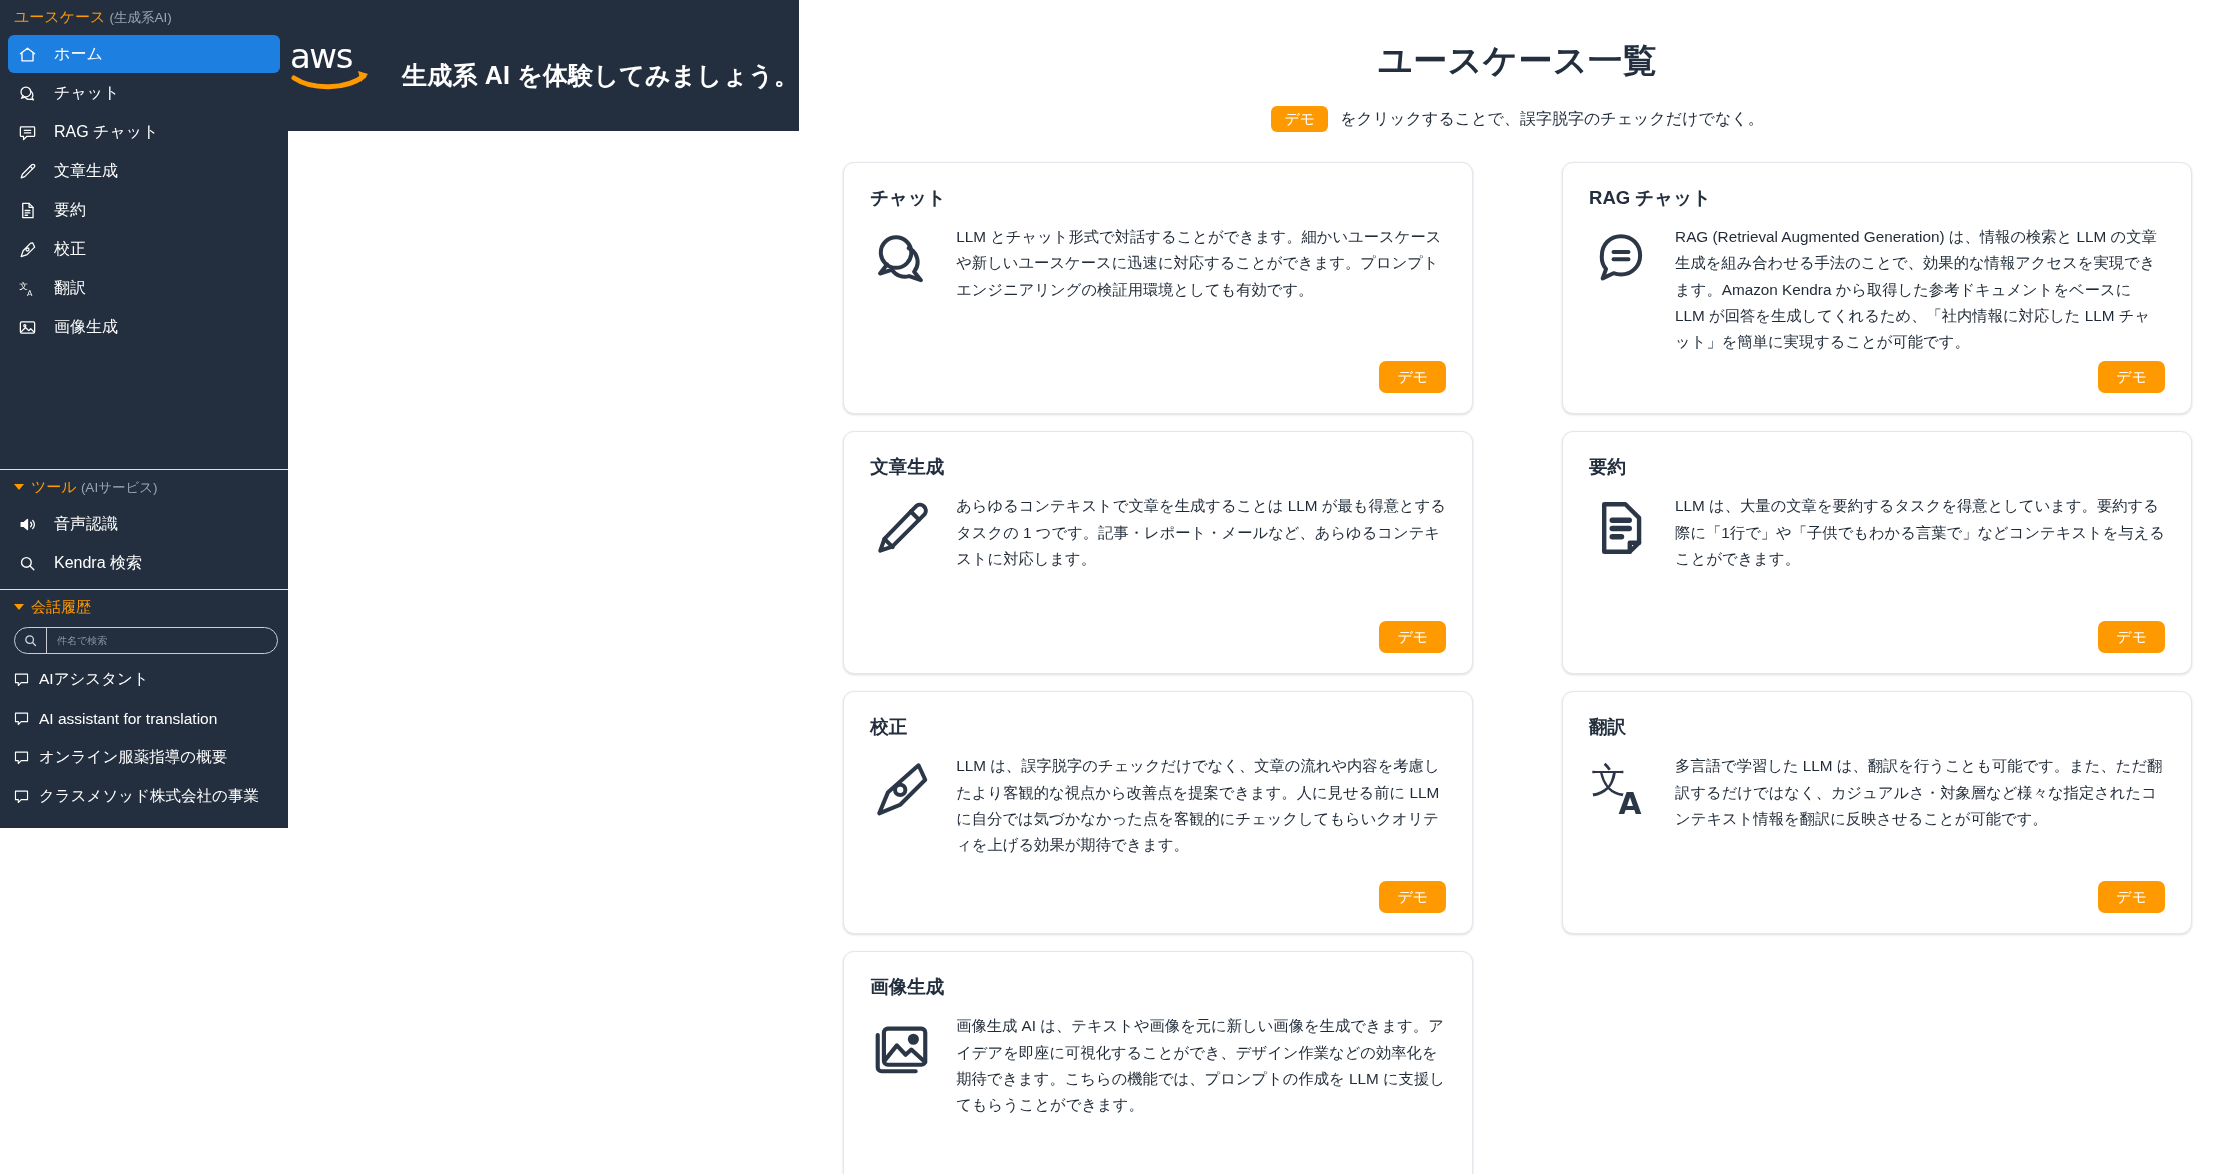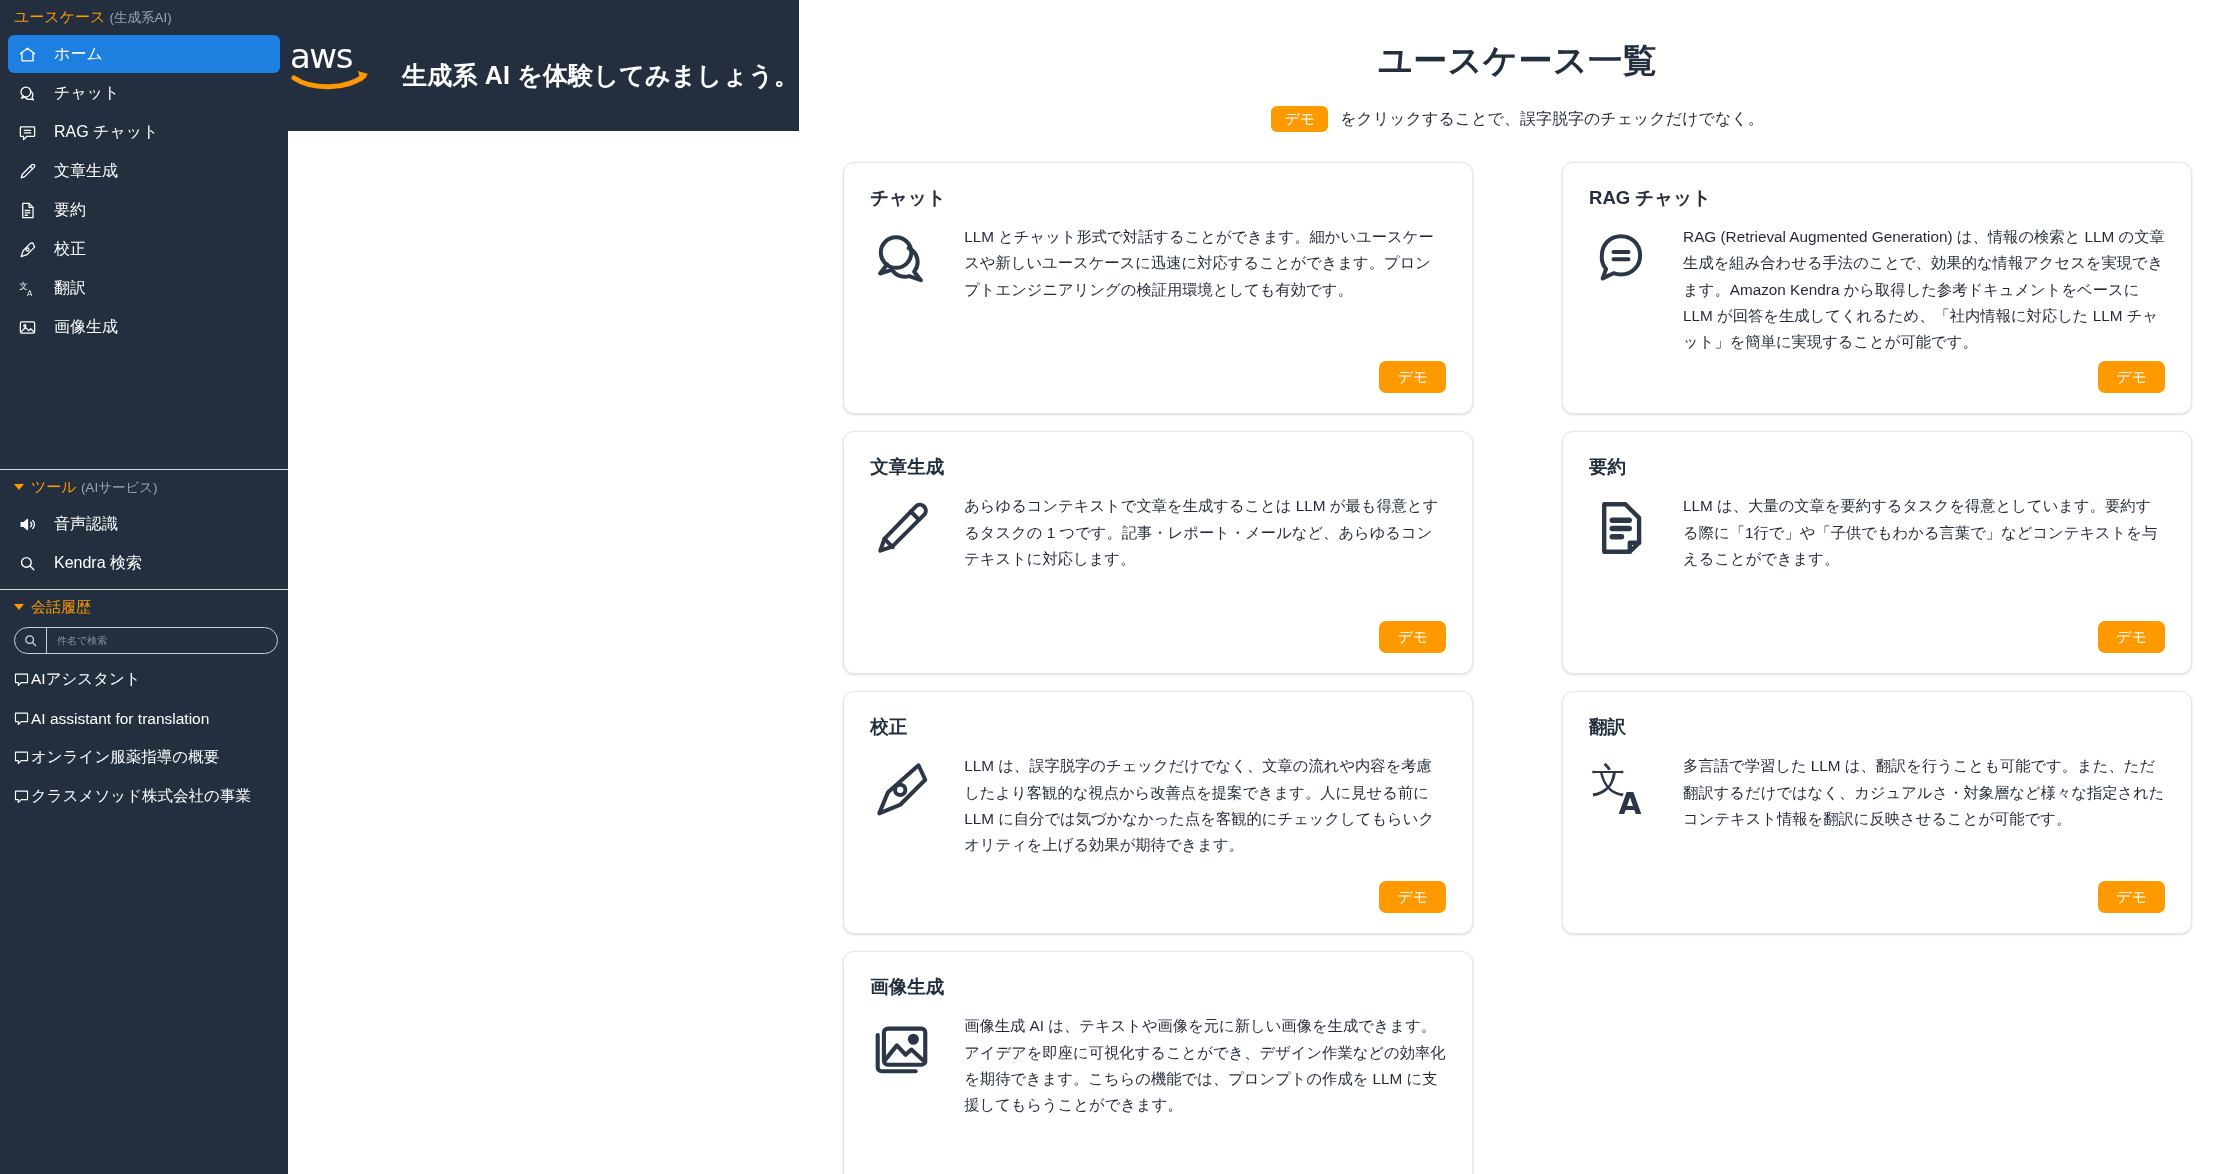--- a/index.html
+++ b/index.html
@@ -13,21 +13,21 @@
   }
   .app {
     display: flex;
     width: 2236px; height: 1174px;
   }
 
   
   .sidebar {
     width: 288px;
     min-width: 288px;
-    height: 1174px;
+    height: 828px;
     background: #232f3e;
     color: #ffffff;
     display: flex;
     flex-direction: column;
     overflow: hidden;
   }
   .sb-section-title {
     font-size: 15px;
     padding: 8px 14px 8px 14px;
     color: #ff9900;
@@ -106,21 +106,21 @@
     font-size: 10px;
     padding: 0 10px;
     height: 25px;
     width: 100%;
     font-family: "Liberation Sans", "DejaVu Sans", sans-serif;
   }
   .sb-search input::placeholder { color: #8a93a0; }
   .sb-hist-item {
     display: flex;
     align-items: center;
-    gap: 1px;
+    gap: 9px;
     height: 39px;
     padding: 0 10px 0 12px;
     font-size: 15.5px;
     color: #ffffff;
     cursor: pointer;
     white-space: nowrap;
     overflow: hidden;
   }
   .sb-hist-item .ic { width: 18px; flex: 0 0 18px; display:flex; align-items:center; justify-content:center; }
 
@@ -229,21 +229,20 @@
     justify-content: center;
     padding-top: 6px;
   }
   .card-icon svg { display: block; }
   .card-text {
     font-size: 15.3px;
     line-height: 1.72;
     color: #1f2a37;
     padding-top: 2px;
     flex: 1;
-    margin-left: 8px;
   }
   .card-foot {
     display: flex;
     justify-content: flex-end;
     margin-top: 6px;
   }
   .demo-btn {
     background: #ff9900;
     color: #ffffff;
     font-size: 15px;

